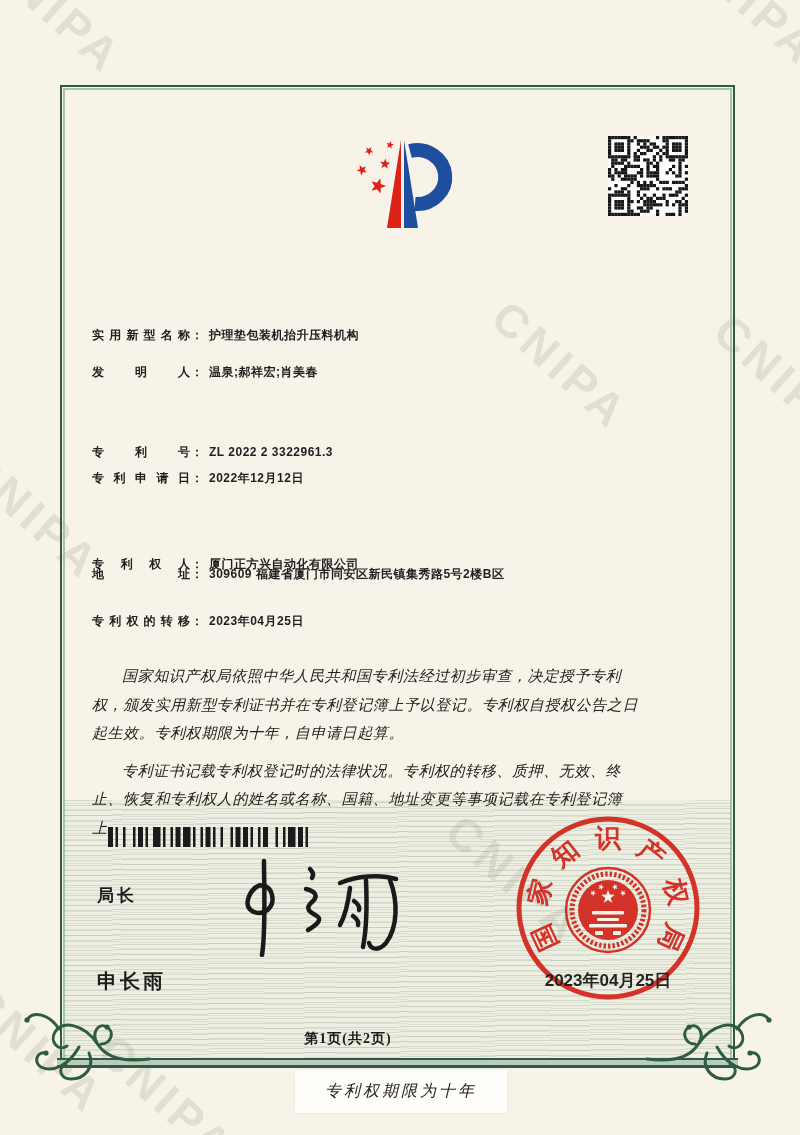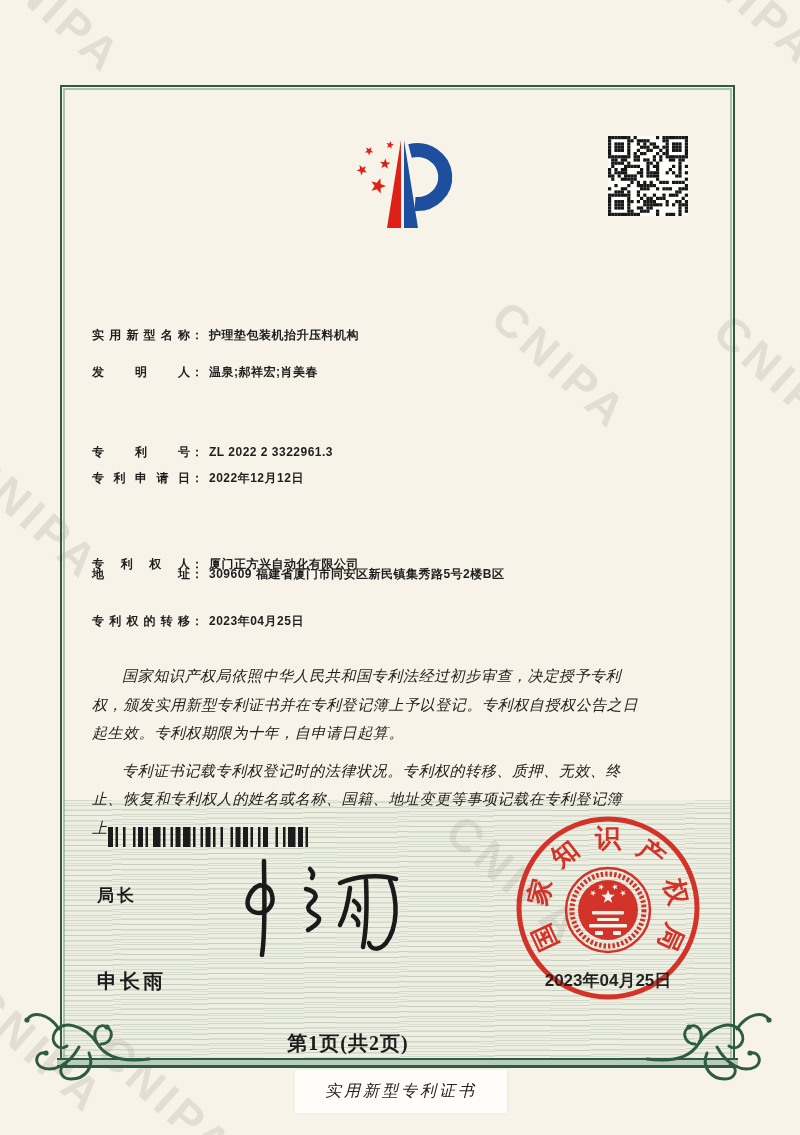--- a/index.html
+++ b/index.html
@@ -72,21 +72,21 @@
     font-family:"Liberation Sans","DejaVu Sans",sans-serif; font-size:17px; font-weight:bold; letter-spacing:3px;text-align:center;
   }
   .signer-name {
     position:absolute; left:97px; top:920px; z-index:5;
     font-family:"Liberation Sans","DejaVu Sans",sans-serif; font-size:20px; font-weight:bold; letter-spacing:3px;margin-top:48px;
   }
   .signature { position:absolute; left:222px; top:855px; width:195px; height:102px; z-index:5; }
   .seal { position:absolute; left:512px; top:812px; width:192px; height:192px; z-index:6; opacity:0.94; }
   .page-info {
     position:absolute; left:0; top:1030px; width:652px; text-align:center; z-index:5;
-    font-size:20px; font-weight:bold; letter-spacing:1px;padding-left:44px;
+    font-size:14px; font-weight:bold; letter-spacing:1px;padding-left:44px;
   }
   .note-box {
     position:absolute; left:295px; top:1070px; width:212px; height:43px; z-index:5;
     background:#fefdfa; box-shadow:0 0 4px rgba(0,0,0,0.05);
     display:flex; align-items:center; justify-content:center;
   }
   .note-box span { font-size:16px; font-style:italic; letter-spacing:3px; color:#26231f; }
 </style>
 </head>
 <body>
@@ -571,16 +571,16 @@
         <rect x="-19" y="14" width="38" height="3.6" rx="1"></rect>
         <rect x="-13" y="21" width="8" height="4" rx="1"></rect>
         <rect x="5" y="21" width="8" height="4" rx="1"></rect>
       </g>
     </g>
     <text x="96" y="174" text-anchor="middle" font-family="'Liberation Sans',sans-serif" font-size="17" font-weight="bold" fill="#171717">2023年04月25日</text>
   </svg>
 
   <div class="page-info">第1页(共2页)</div>
   <div class="note-box">
-    <span>实用新型专利证书</span>
+    <span>专利权期限为十年</span>
   </div>
 
 </div>
 
 </body></html>

